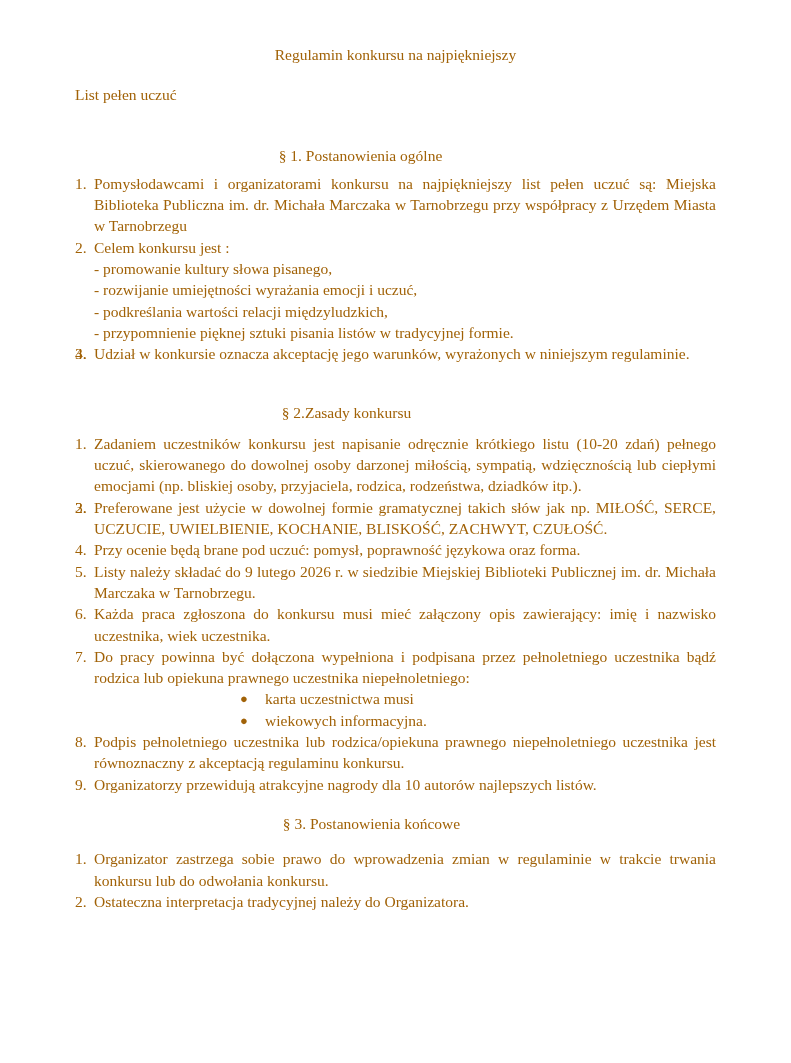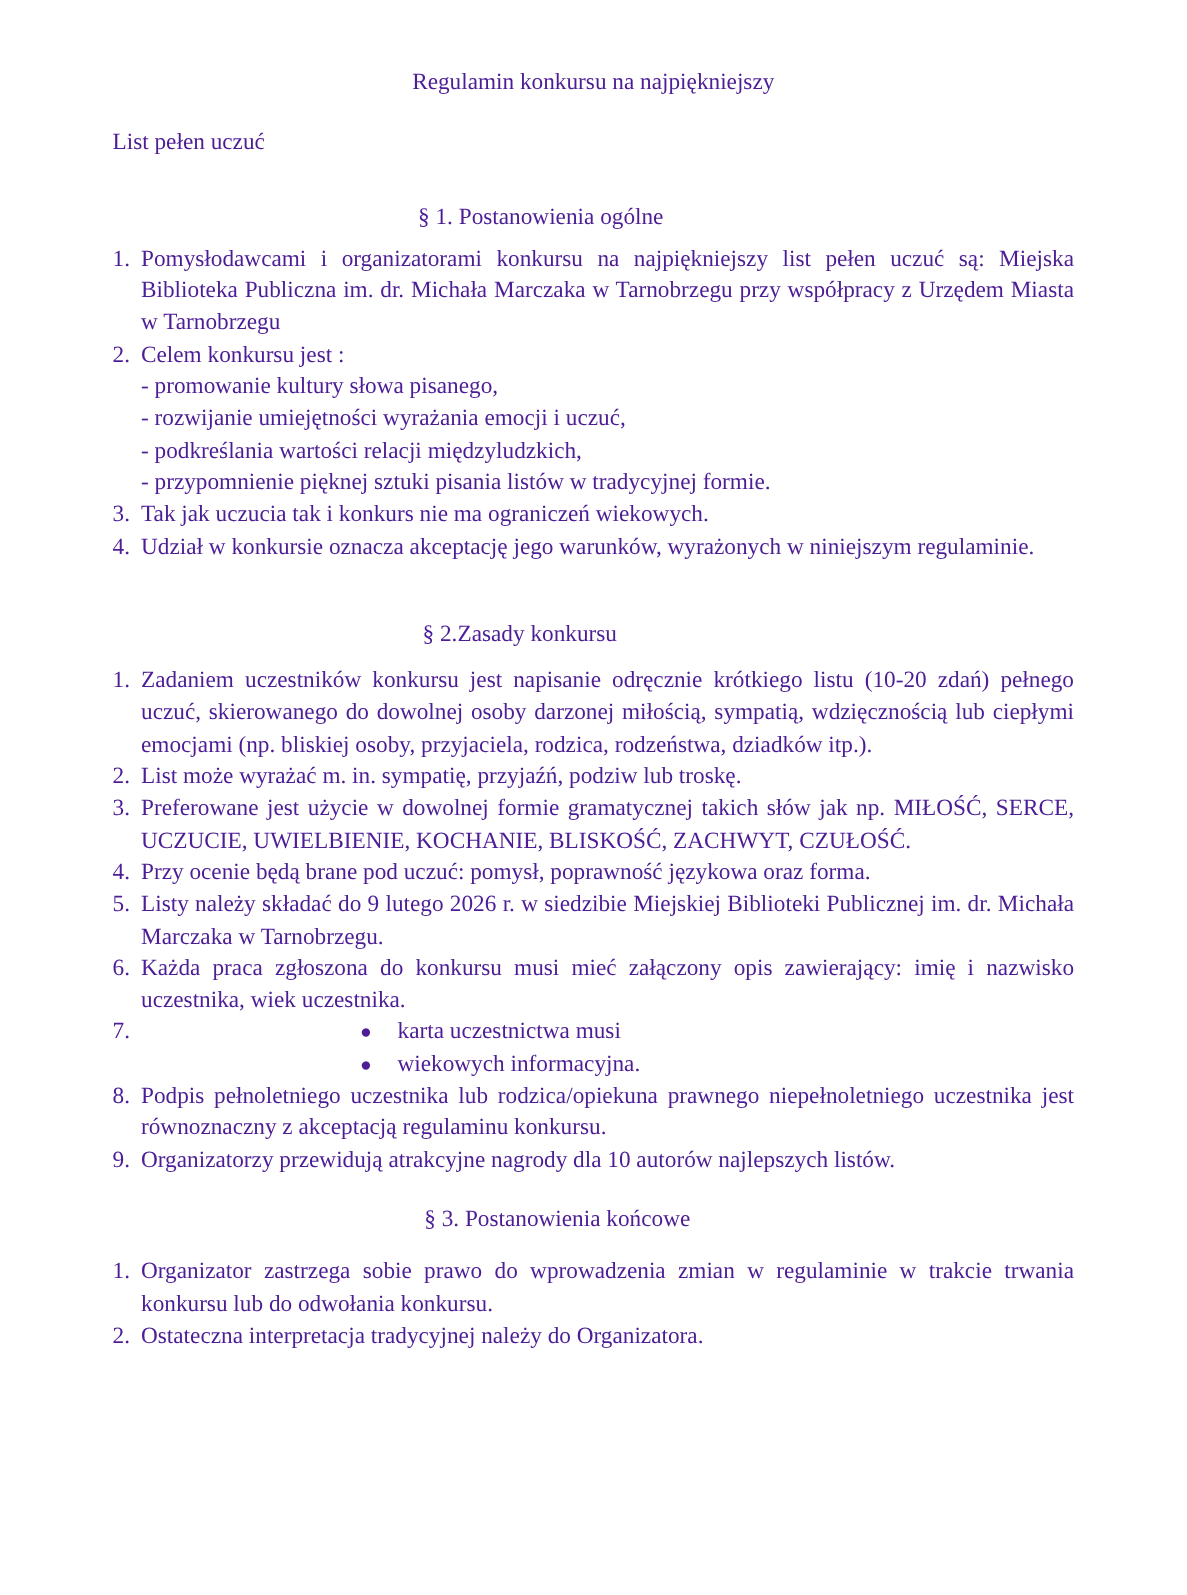--- a/index.html
+++ b/index.html
@@ -8,21 +8,21 @@
     background: #ffffff;
   }
   .page {
     position: relative;
     width: 791px;
     height: 1063px;
     margin: 0 auto;
     box-sizing: border-box;
     padding: 44px 75px 0 75px;
     background: #ffffff;
-    color: #4c1d95;
+    color: #a16207;
     font-family: "Liberation Serif", "DejaVu Serif", serif;
     font-size: 15.5px;
     line-height: 21.3px;
     overflow: hidden;
   }
   .title1 {
     text-align: center;
     font-weight: normal;
     margin: 0;
   }
@@ -31,21 +31,21 @@
     font-weight: normal;
     margin: 19px 0 0 0;
   }
   .sec-heading {
     text-align: center;
     font-weight: normal;
     font-size: 15.5px;
     margin: 0;
   }
   
-  .sec-0 .sec-heading { margin-top: 28px; margin-right: 70px; }
+  .sec-0 .sec-heading { margin-top: 39px; margin-right: 70px; }
   .sec-1 .sec-heading { margin-top: 37px; margin-right: 98px; }
   .sec-2 .sec-heading { margin-top: 18px; margin-right: 48px; }
 
   ol.items {
     list-style: none;
     margin: 0;
     padding: 0 0 0 19px;
   }
   .sec-0 ol.items { margin-top: 7px; }
   .sec-1 ol.items { margin-top: 10px; }
@@ -88,34 +88,34 @@
   <header>
     <div class="title1">Regulamin konkursu na najpiękniejszy</div>
     <div class="title2">List pełen uczuć</div>
   </header>
   <main id="sections">
       <section class="sec-0">
         <h2 class="sec-heading">§ 1. Postanowienia ogólne</h2>
         <ol class="items">
           <li><span class="num">1.</span><span class="txt">Pomysłodawcami i organizatorami konkursu na najpiękniejszy list pełen uczuć są: Miejska Biblioteka Publiczna im. dr. Michała Marczaka w Tarnobrzegu przy współpracy z Urzędem Miasta w Tarnobrzegu</span></li>
           <li><span class="num">2.</span><span class="txt">Celem konkursu jest :</span><div class="subline">- promowanie kultury słowa pisanego,</div><div class="subline">- rozwijanie umiejętności wyrażania emocji i uczuć,</div><div class="subline">- podkreślania wartości relacji międzyludzkich,</div><div class="subline">- przypomnienie pięknej sztuki pisania listów w tradycyjnej formie.</div></li>
-          <li><span class="num">3.</span><span class="txt">Tak jak uczucia tak i konkurs nie ma ograniczeń wiekowych.</span></li>
+          <li><span class="num">3.</span></li>
           <li><span class="num">4.</span><span class="txt">Udział w konkursie oznacza akceptację jego warunków, wyrażonych w niniejszym regulaminie.</span></li>
         </ol>
       </section>
       <section class="sec-1">
         <h2 class="sec-heading">§ 2.Zasady konkursu</h2>
         <ol class="items">
           <li><span class="num">1.</span><span class="txt">Zadaniem uczestników konkursu jest napisanie odręcznie krótkiego listu (10-20 zdań) pełnego uczuć, skierowanego do dowolnej osoby darzonej miłością, sympatią, wdzięcznością lub ciepłymi emocjami (np. bliskiej osoby, przyjaciela, rodzica, rodzeństwa, dziadków itp.).</span></li>
-          <li><span class="num">2.</span><span class="txt">List może wyrażać m. in. sympatię, przyjaźń, podziw lub troskę.</span></li>
+          <li><span class="num">2.</span></li>
           <li><span class="num">3.</span><span class="txt">Preferowane jest użycie w dowolnej formie gramatycznej takich słów jak np. MIŁOŚĆ, SERCE, UCZUCIE, UWIELBIENIE, KOCHANIE, BLISKOŚĆ, ZACHWYT, CZUŁOŚĆ.</span></li>
           <li><span class="num">4.</span><span class="txt">Przy ocenie będą brane pod uczuć: pomysł, poprawność językowa oraz forma.</span></li>
           <li><span class="num">5.</span><span class="txt">Listy należy składać do 9 lutego 2026 r. w siedzibie Miejskiej Biblioteki Publicznej im. dr. Michała Marczaka w Tarnobrzegu.</span></li>
           <li><span class="num">6.</span><span class="txt">Każda praca zgłoszona do konkursu musi mieć załączony opis zawierający: imię i nazwisko uczestnika, wiek uczestnika.</span></li>
-          <li><span class="num">7.</span><ul class="bullets">
+          <li><span class="num">7.</span><span class="txt">Do pracy powinna być dołączona wypełniona i podpisana przez pełnoletniego uczestnika bądź rodzica lub opiekuna prawnego uczestnika niepełnoletniego:</span><ul class="bullets">
               <li><span class="dot">●</span><span>karta uczestnictwa musi</span></li>
               <li><span class="dot">●</span><span>wiekowych informacyjna.</span></li>
             </ul></li>
           <li><span class="num">8.</span><span class="txt">Podpis pełnoletniego uczestnika lub rodzica/opiekuna prawnego niepełnoletniego uczestnika jest równoznaczny z akceptacją regulaminu konkursu.</span></li>
           <li><span class="num">9.</span><span class="txt">Organizatorzy przewidują atrakcyjne nagrody dla 10 autorów najlepszych listów.</span></li>
         </ol>
       </section>
       <section class="sec-2">
         <h2 class="sec-heading">§ 3. Postanowienia końcowe</h2>
         <ol class="items">

